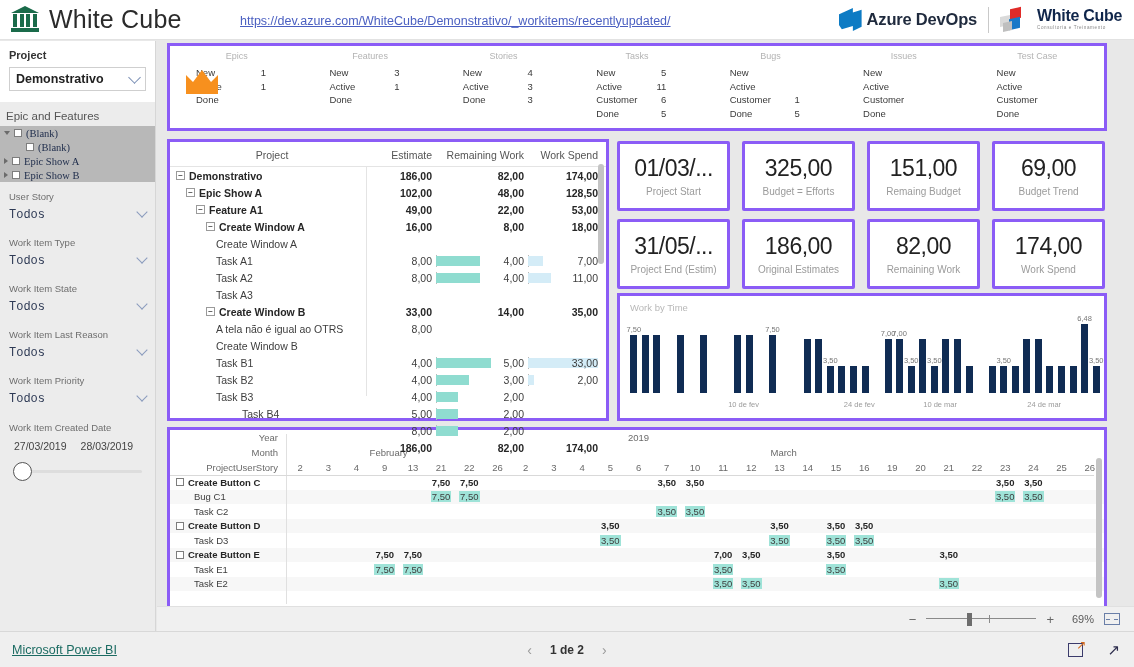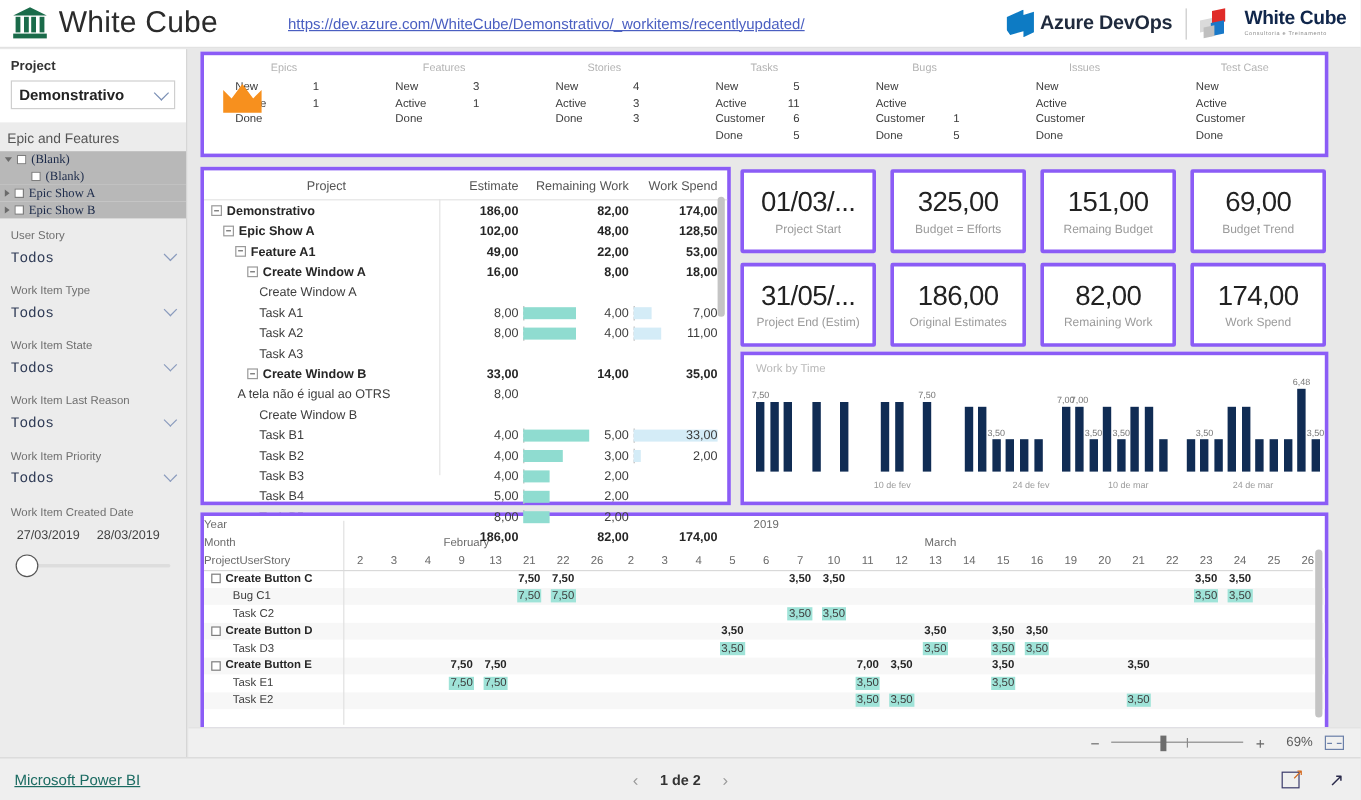--- a/index.html
+++ b/index.html
@@ -150,21 +150,21 @@
   .wbt-title { font-size: 9.5px; color: #b8b8b8; padding: 6px 0 0 10px; }
   .wbt-plot { position: relative; height: 92px; margin: 4px 8px 0 8px; }
   .wbt-bar { position: absolute; bottom: 16px; width: 7px; background: #102c54; }
   .wbt-lab { position: absolute; font-size: 7.5px; color: #777; transform: translateX(-50%); }
   .wbt-axlab { position: absolute; bottom: 0px; font-size: 7.5px; color: #9b9b9b; transform: translateX(-50%); }
 
   
   .tl { left: 10px; top: 386px; width: 940px; height: 182px; }
   .tl-inner { position: relative; height: 100%; overflow: hidden; }
   .tl-hdr-row { display: flex; font-size: 9.5px; color: #6a6a6a; height: 15px; align-items: center; }
-  .tl-lbl { width: 116px; text-align: left; padding-right: 8px; flex: 0 0 auto; }
+  .tl-lbl { width: 116px; text-align: right; padding-right: 8px; flex: 0 0 auto; }
   .tl-cells { display: flex; flex: 1; }
   .tl-cell { flex: 1 1 0; text-align: center; font-size: 9.5px; }
   .tl-sep { position: absolute; left: 116px; top: 4px; bottom: 2px; width: 1px; background: #e0e0e0; }
   .tl-row { display: flex; height: 14.5px; align-items: center; font-size: 9.5px; color: #3d3d3d; }
   .tl-row.alt { background: #f7f7f7; }
   .tl-row.bold { font-weight: 700; color: #262626; }
   .tl-row .tl-lbl { text-align: left; padding-left: 6px; display: flex; align-items: center; gap: 4px; }
   .tl-row .tl-lbl.ind { padding-left: 24px; }
   .tl-cell .hl { background: #9fe3d8; padding: 0 1px; }
   .tl-headline { position: absolute; left: 0; right: 10px; height: 1px; background: #d9d9d9; }
@@ -567,21 +567,21 @@
           <div class="mtx-row bold">
             <div class="c-proj" style="padding-left:36px">
               <span class="exp">−</span>
               <span>Create Window B</span>
             </div>
             <div class="cellnum">33,00</div>
             <div class="cellbar"><span>14,00</span></div>
             <div class="cellbar2"><span>35,00</span></div>
           </div>
           <div class="mtx-row">
-            <div class="c-proj" style="padding-left:28px">
+            <div class="c-proj" style="padding-left:46px">
               <span>A tela não é igual ao OTRS</span>
             </div>
             <div class="cellnum">8,00</div>
             <div class="cellbar"><span></span></div>
             <div class="cellbar2"><span></span></div>
           </div>
           <div class="mtx-row">
             <div class="c-proj" style="padding-left:46px">
               <span>Create Window B</span>
             </div>
@@ -607,21 +607,21 @@
           </div>
           <div class="mtx-row">
             <div class="c-proj" style="padding-left:46px">
               <span>Task B3</span>
             </div>
             <div class="cellnum">4,00</div>
             <div class="cellbar"><div class="bar-fill" style="width:22px"></div><div class="bar-axis"></div><span>2,00</span></div>
             <div class="cellbar2"><span></span></div>
           </div>
           <div class="mtx-row">
-            <div class="c-proj" style="padding-left:46px">
+            <div class="c-proj" style="padding-left:72px">
               <span>Task B4</span>
             </div>
             <div class="cellnum">5,00</div>
             <div class="cellbar"><div class="bar-fill" style="width:22px"></div><div class="bar-axis"></div><span>2,00</span></div>
             <div class="cellbar2"><span></span></div>
           </div>
           <div class="mtx-row">
             <div class="c-proj" style="padding-left:46px">
               <span>Task B5</span>
             </div>

